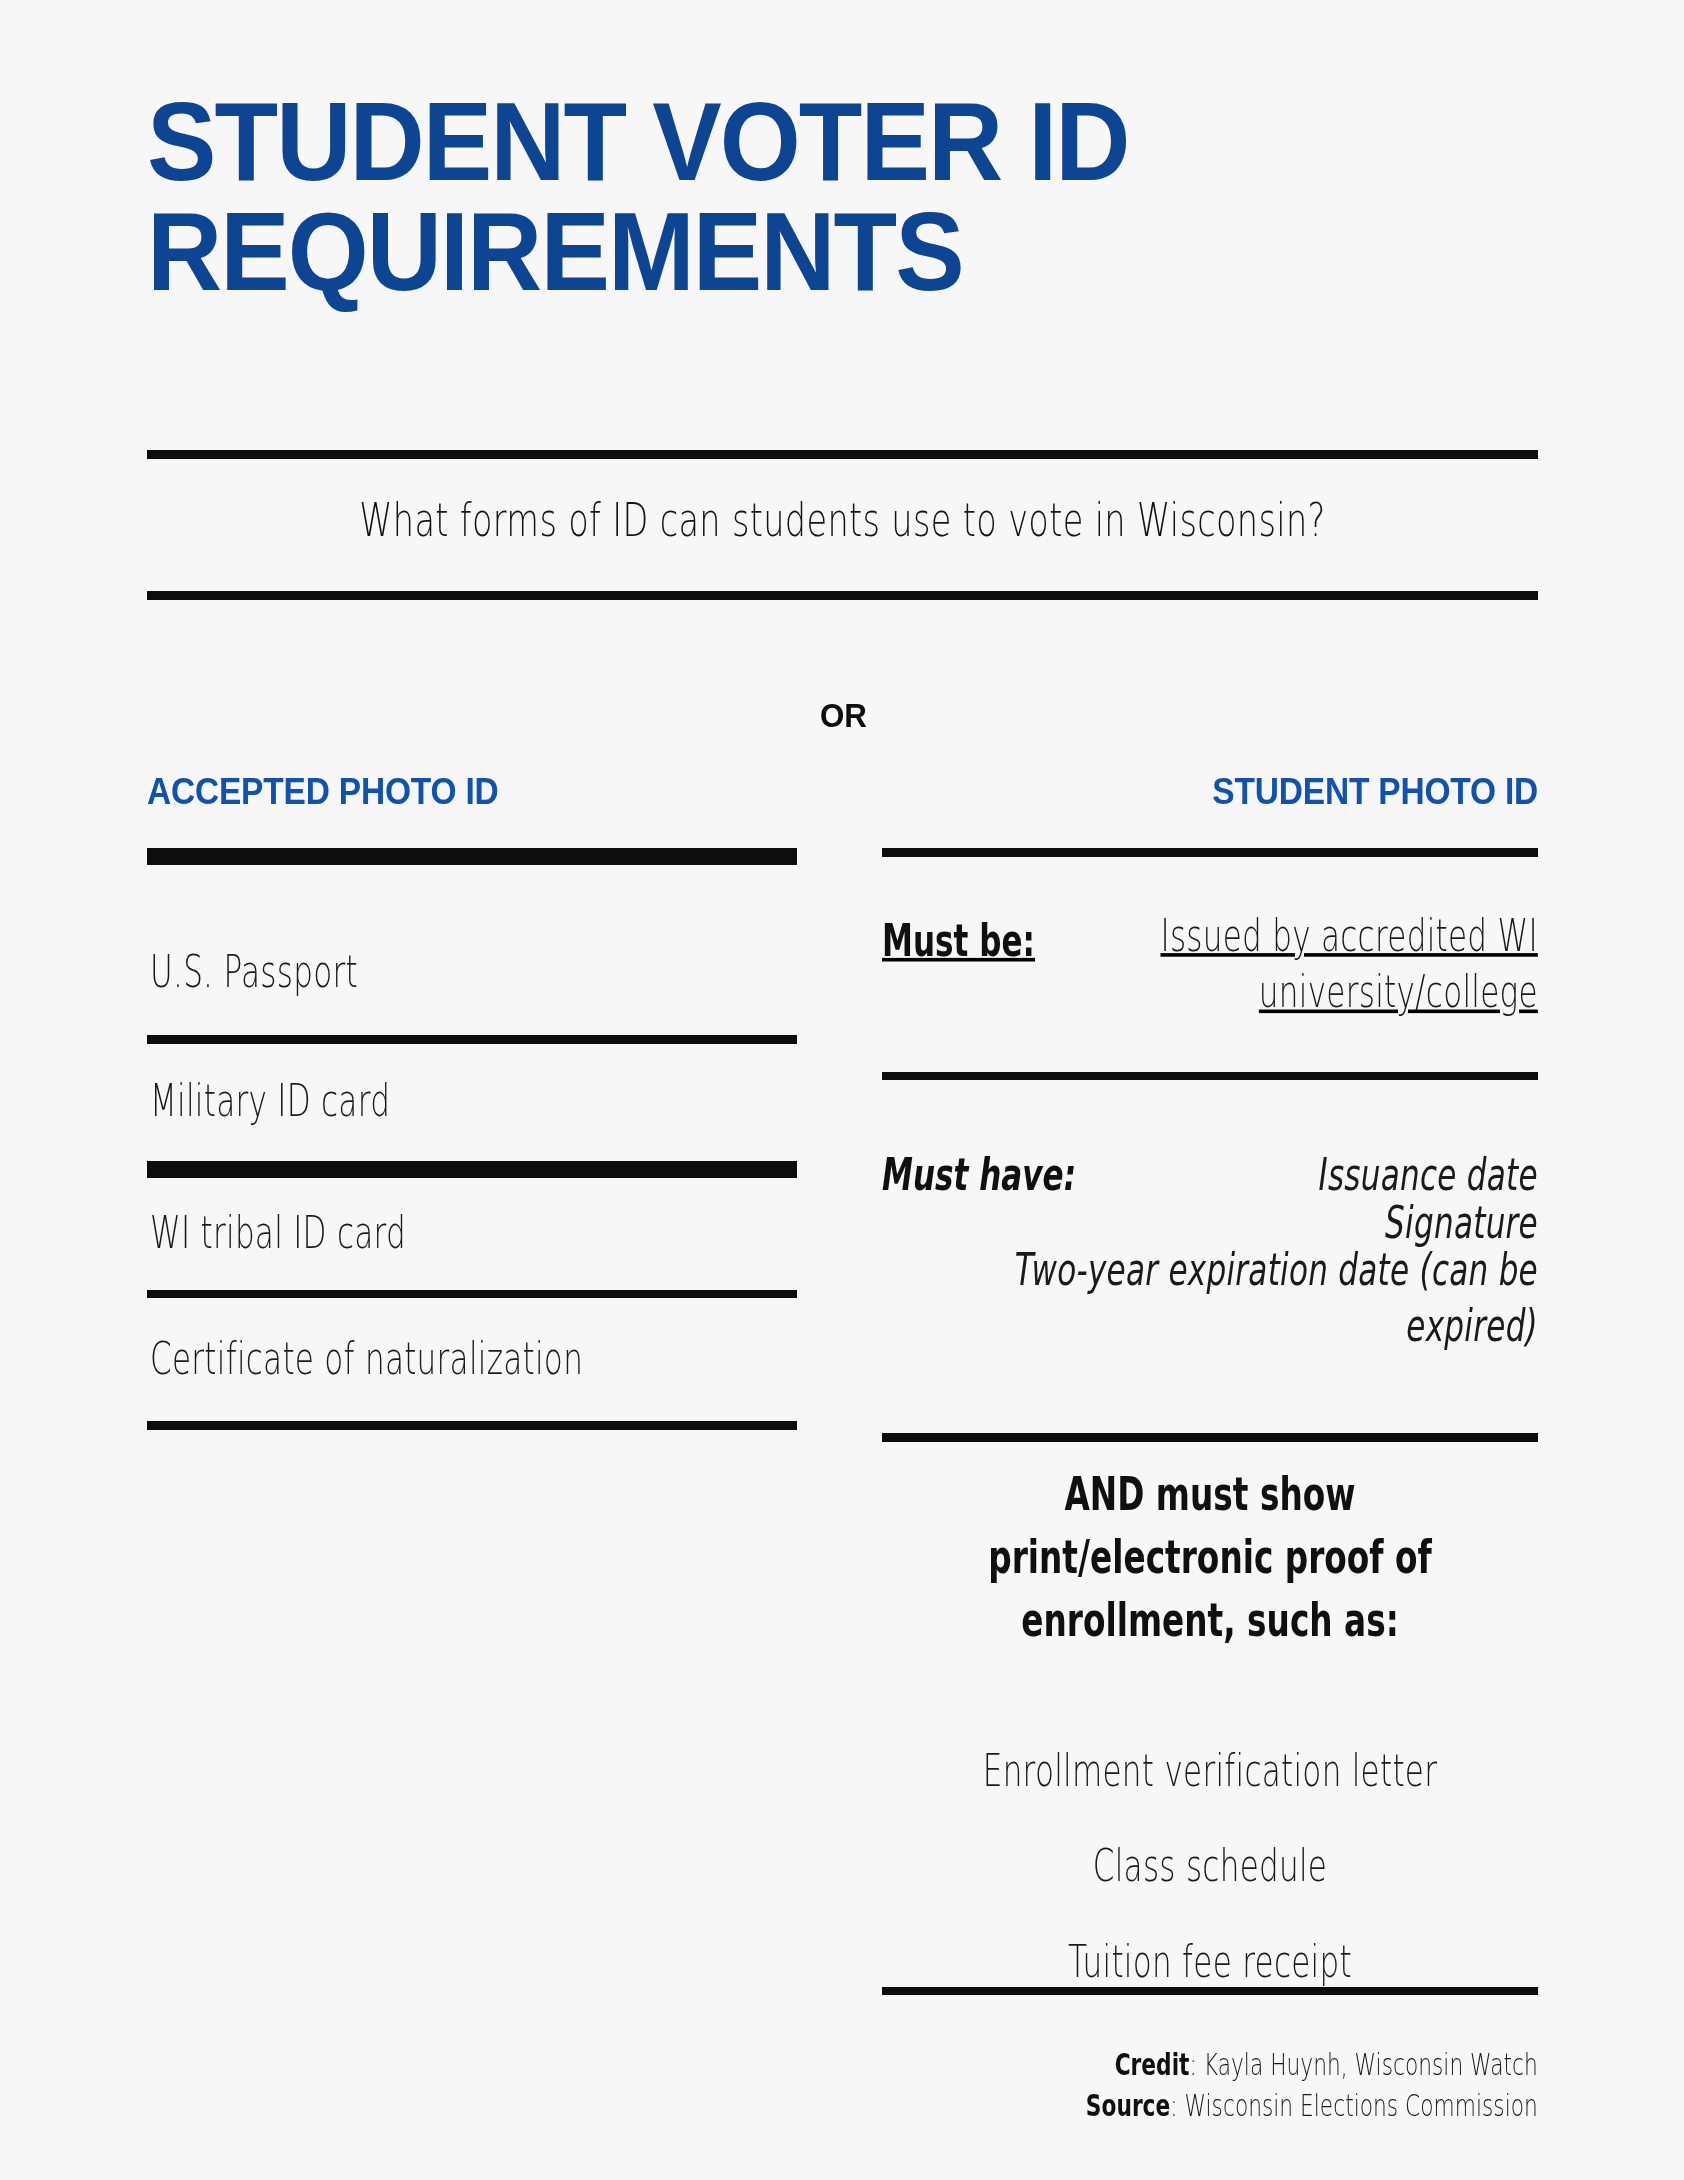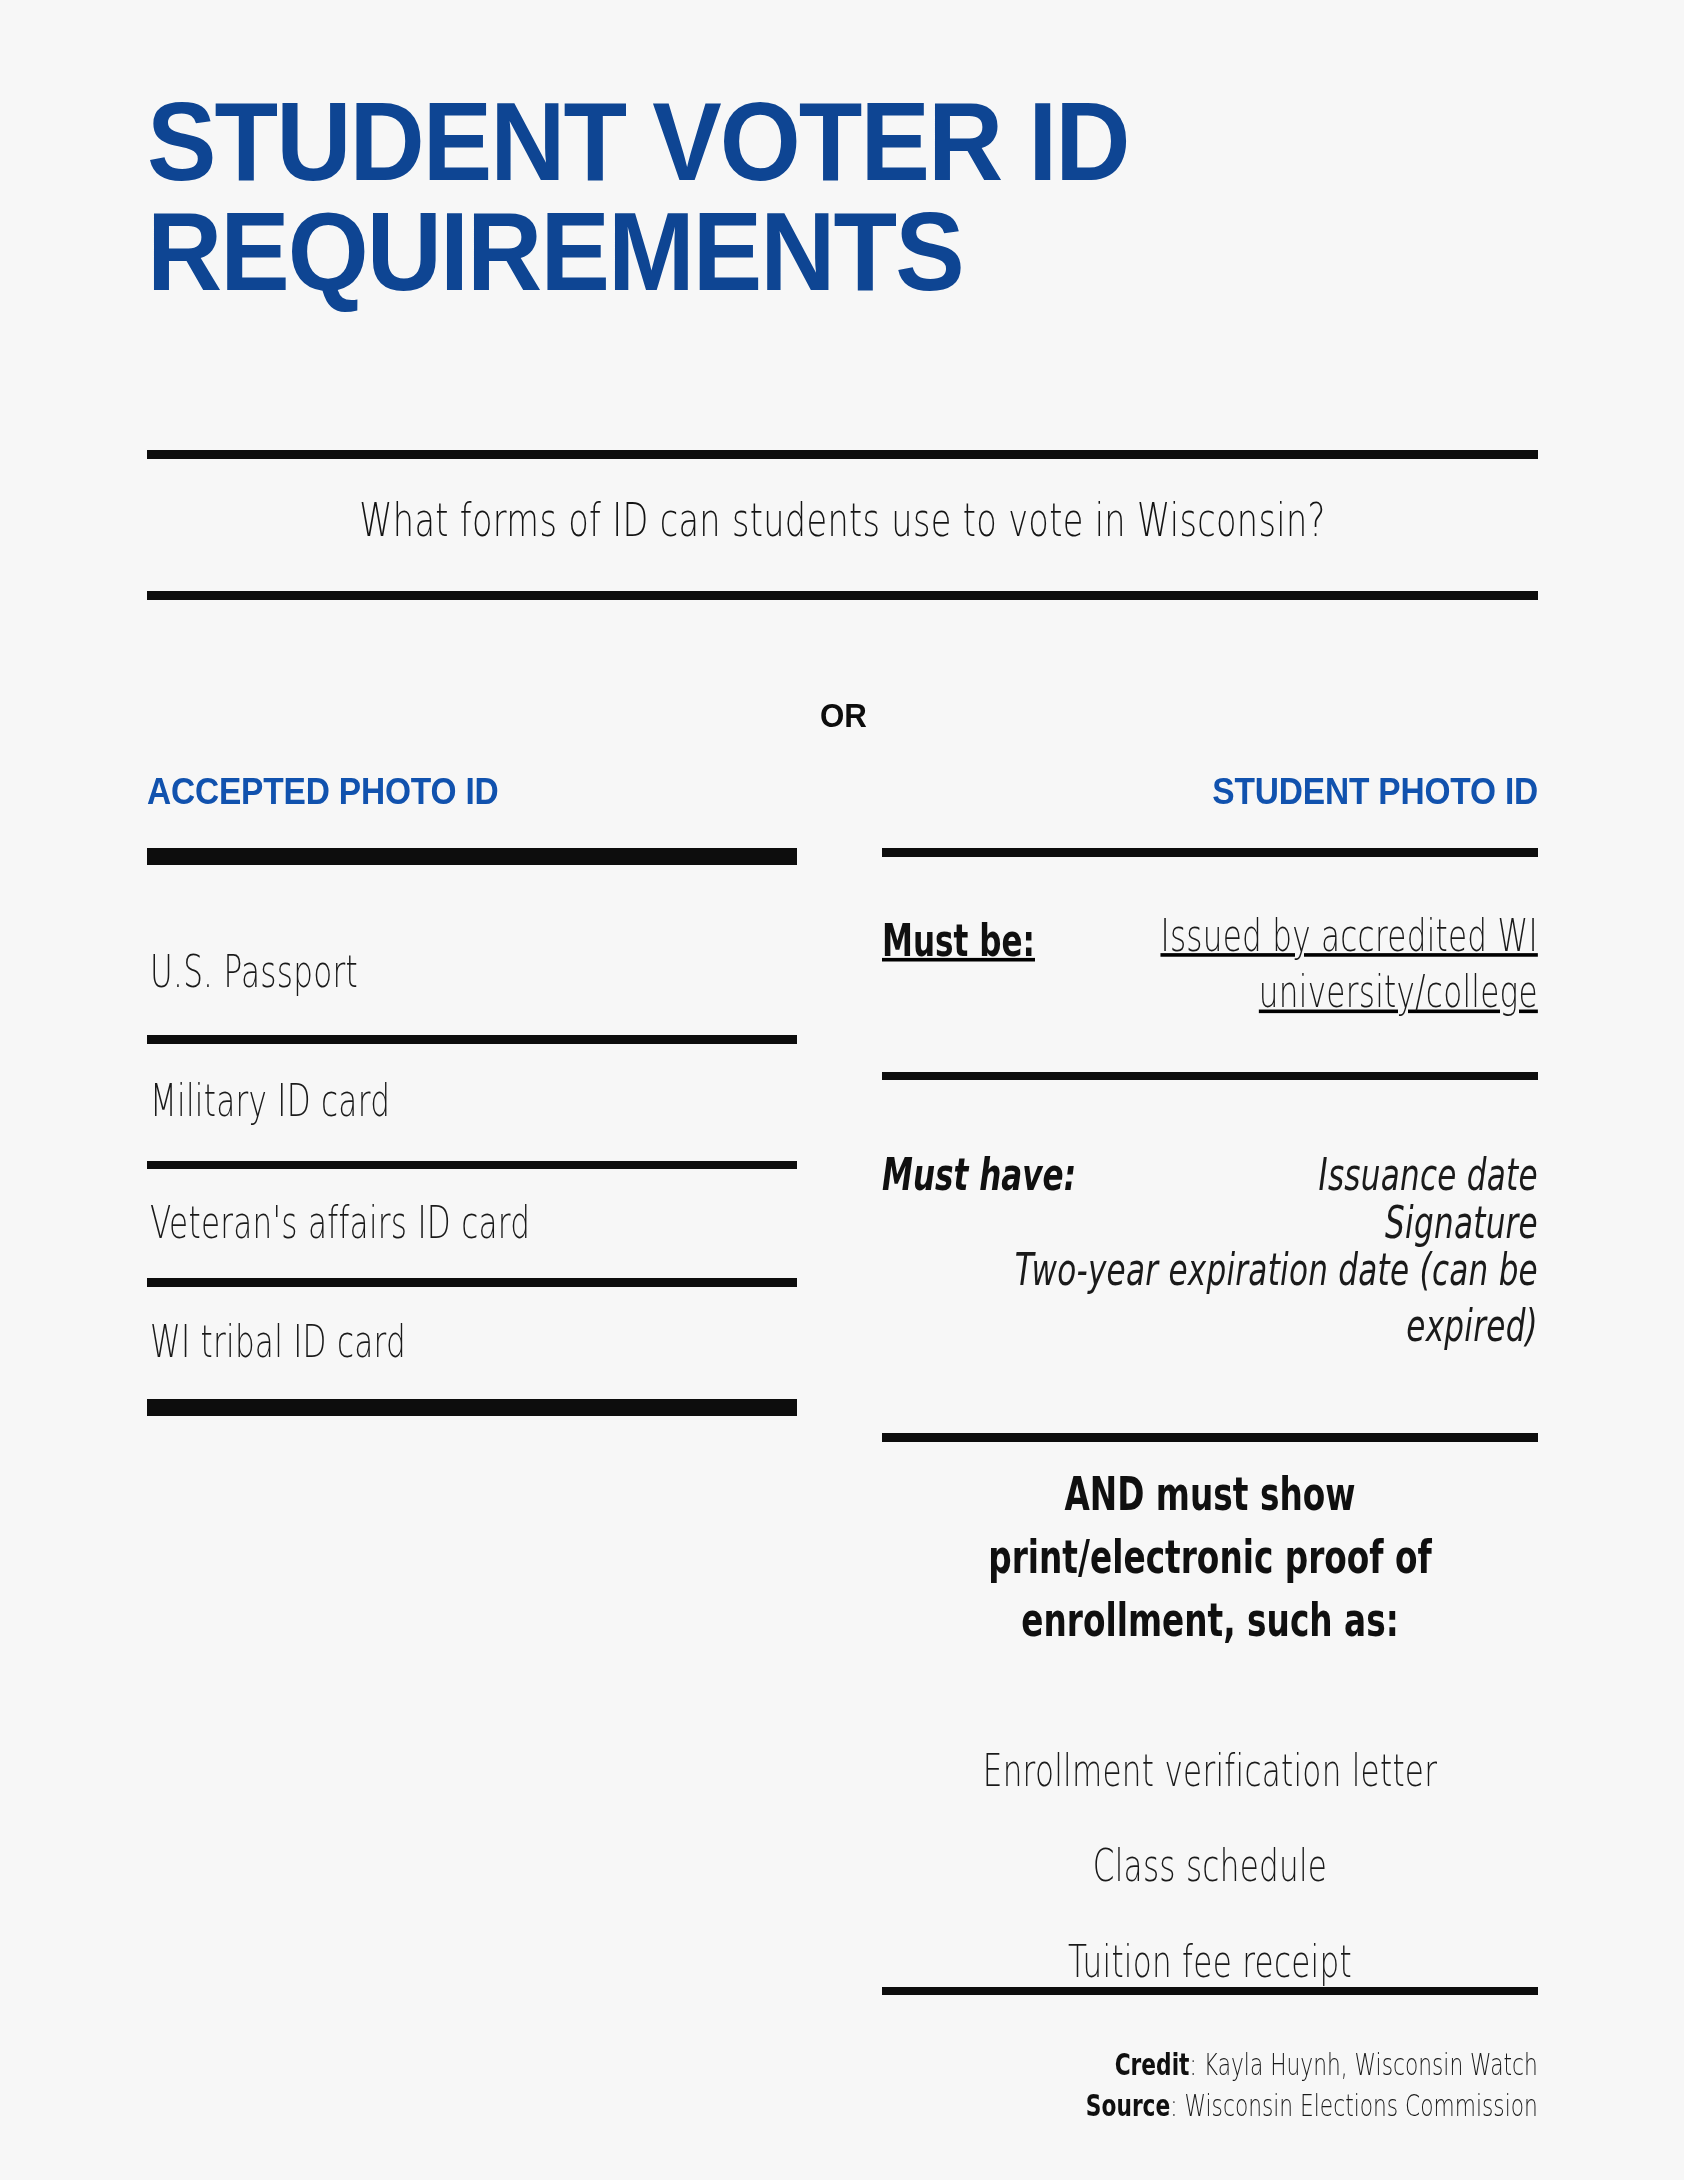--- a/index.html
+++ b/index.html
@@ -235,30 +235,30 @@
     <div class="row-l" style="height:124px;margin-top:46px;">
       <div class="thin txt">U.S. Passport</div>
     </div>
     <div class="divider"></div>
 
     <div class="row-l" style="height:117px;">
       <div class="thin txt">Military ID card</div>
     </div>
     <div class="divider"></div>
 
-    <div class="row-l" style="height:109px;">
-      <div class="thin txt">Veteran's affairs ID card</div>
-    </div>
     <div class="divider"></div>
 
     <div class="row-l" style="height:112px;">
       <div class="thin txt">WI tribal ID card</div>
     </div>
     <div class="divider"></div>
 
+    <div class="row-l" style="height:123px;">
+      <div class="thin txt">Certificate of naturalization</div>
+    </div>
     <div class="divider"></div>
 
   </div>
 
   <div class="col col-right">
 
     <div class="col-head">STUDENT PHOTO ID</div>
 
     <div class="divider" style="margin-top:32px;"></div>
 

